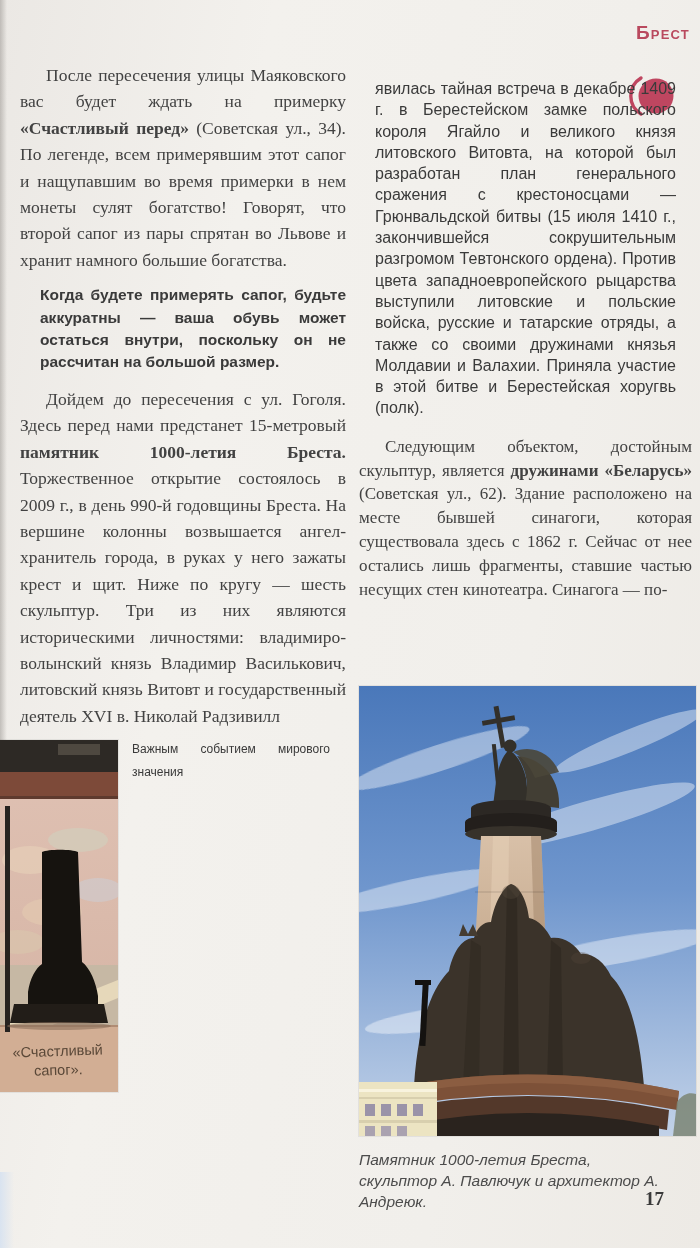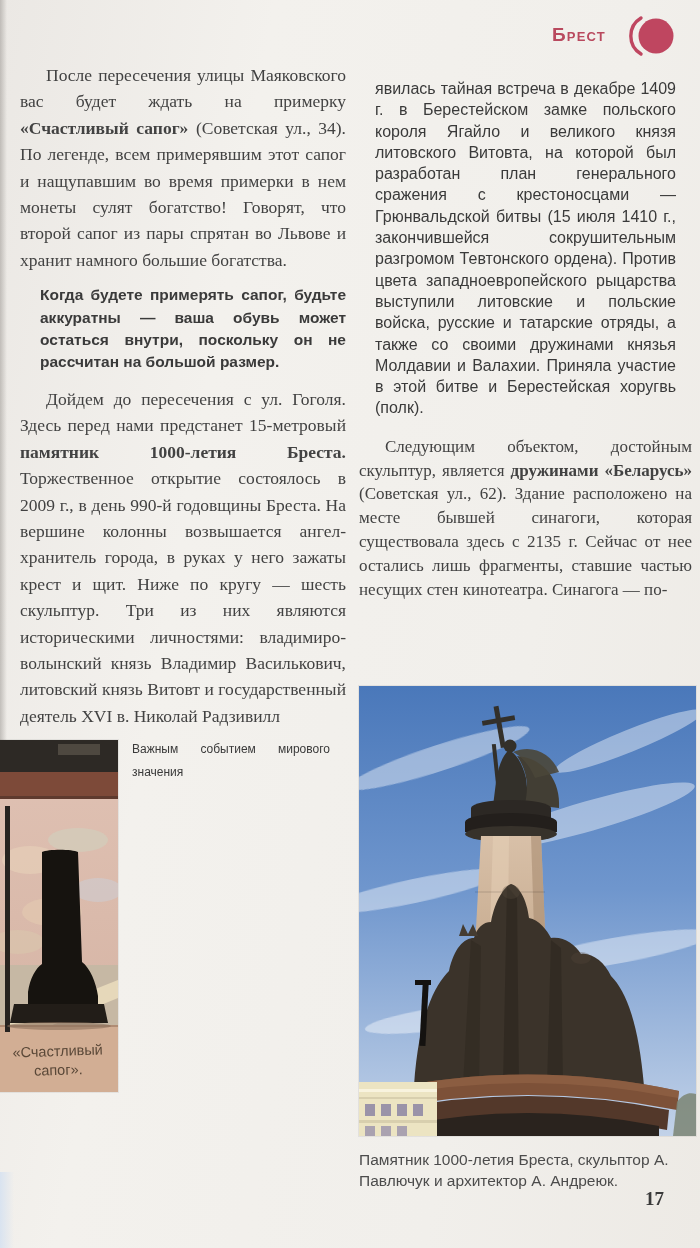--- a/index.html
+++ b/index.html
@@ -8,21 +8,21 @@
     background:linear-gradient(100deg,#ebe8e4 0%, #f3f1ed 30%, #f1efeb 70%, #edeae5 100%);
     font-family:"Liberation Serif", serif; color:#424242;
   }
   
   .edge-shadow { position:absolute; left:0; top:0; width:7px; height:840px;
     background:linear-gradient(to right, rgba(90,85,80,.30), rgba(90,85,80,0)); }
   .edge-light { position:absolute; left:0; top:1172px; width:14px; height:76px;
     background:linear-gradient(to right,#d9e3f0, rgba(217,227,240,0)); }
 
   
-  .header { position:absolute; top:14px; right:0; display:flex; align-items:center; gap:20px; }
+  .header { position:absolute; top:14px; right:0; display:flex; align-items:center; gap:20px;flex-direction:column; }
   .header-title {
     font-family:"Liberation Sans", sans-serif; font-weight:700; color:#b9495e;
     font-size:13px; letter-spacing:1.2px; text-transform:uppercase; line-height:38px;
   }
   .header-title::first-letter { font-size:19px; }
   .header-mark { width:50px; height:44px; margin-right:24px; }
 
   
   .col { position:absolute; top:62px; }
   .col-left  { left:20px;  width:326px; }
@@ -54,21 +54,21 @@
   .fact {
     font-family:"Liberation Sans", sans-serif; font-weight:400; color:#3a3a3a;
     text-align:justify; margin:16px;
   }
   .fact-left { font-size:12px; line-height:23px; margin-top:9px; text-align-last:justify; }
   .fact-right { font-size:16px; line-height:21.3px; }
 
   .p-serif-right { font-size:17px; line-height:23.8px; text-align:justify; margin:12px 0 0 0; }
 
   
-  .monument-block { position:absolute; left:359px; top:686px; width:337px; }
+  .monument-block { position:absolute; left:359px; top:686px; width:337px;font-style:italic; }
   .monument-photo { width:337px; height:450px; box-shadow:0 0 0 1px rgba(0,0,0,.06); }
   .photo-caption {
     font-family:"Liberation Sans", sans-serif; font-size:15.5px; line-height:21px;
     color:#4c4c4c; margin-top:9px; width:310px;
   }
 
   .page-number {
     position:absolute; left:645px; top:1188px;
     font-family:"Liberation Serif", serif; font-weight:700; font-size:19px; color:#3a3a3a;
   }
@@ -89,21 +89,21 @@
 
   <div class="header">
     <span class="header-title">Брест</span>
     <svg class="header-mark" viewBox="0 0 50 44">
       <path d="M15,4 A 21 21 0 0 0 15,40" fill="none" stroke="#bf4660" stroke-width="3.4" stroke-linecap="round"></path>
       <circle cx="30" cy="22" r="17.5" fill="#bf4660"></circle>
     </svg>
   </div>
 
   <div class="col col-left">
-    <p class="p-serif indent"><span>После пересечения улицы Маяковского вас будет ждать на примерку </span><span class="b">«Счастливый сапог»</span><span> (Советская ул., 34). По легенде, всем примерявшим этот сапог и нащупавшим во время примерки в нем монеты сулят богатство! Говорят, что второй сапог из пары спрятан во Львове и хранит намного большие богатства.</span></p>
+    <p class="p-serif indent"><span>После пересечения улицы Маяковского вас будет ждать на примерку </span><span class="b">«Счастливый перед»</span><span> (Советская ул., 34). По легенде, всем примерявшим этот сапог и нащупавшим во время примерки в нем монеты сулят богатство! Говорят, что второй сапог из пары спрятан во Львове и хранит намного большие богатства.</span></p>
 
     <p class="tip">Когда будете примерять сапог, будьте аккуратны — ваша обувь может остаться внутри, поскольку он не рассчитан на большой размер.</p>
 
     <p class="p-serif indent para2"><span>Дойдем до пересечения с ул. Гоголя. Здесь перед нами предстанет 15-метровый </span><span class="b">памятник 1000-летия Бреста.</span><span> Торжественное открытие состоялось в 2009 г., в день 990-й годовщины Бреста. На вершине колонны возвышается ангел-хранитель города, в руках у него зажаты крест и щит. Ниже по кругу — шесть скульптур. Три из них являются историческими личностями: владимиро-волынский князь Владимир Василькович, литовский князь Витовт и государственный деятель XVI в. Николай Радзивилл</span></p>
 
     <div class="wrap-block">
       <div class="boot-photo">
         <svg width="118" height="352" viewBox="0 0 118 352">
           <defs>
             <linearGradient id="wall" x1="0" y1="0" x2="0" y2="1">
@@ -131,21 +131,21 @@
           <ellipse cx="59" cy="286" rx="52" ry="4" fill="#8a705c" opacity=".6"></ellipse>
         </svg>
         <div class="boot-plaque-label">«Счастливый сапог».</div>
       </div>
       <p class="fact fact-left">Важным событием мирового значения</p>
     </div>
   </div>
 
   <div class="col col-right">
     <p class="fact fact-right">явилась тайная встреча в декабре 1409 г. в Берестейском замке польского короля Ягайло и великого князя литовского Витовта, на которой был разработан план генерального сражения с крестоносцами — Грюнвальдской битвы (15 июля 1410 г., закончившейся сокрушительным разгромом Тевтонского ордена). Против цвета западноевропейского рыцарства выступили литовские и польские войска, русские и татарские отряды, а также со своими дружинами князья Молдавии и Валахии. Приняла участие в этой битве и Берестейская хоругвь (полк).</p>
-    <p class="p-serif-right indent"><span>Следующим объектом, достойным скульптур, является </span><span class="b">дружинами «Беларусь»</span><span> (Советская ул., 62). Здание расположено на месте бывшей синагоги, которая существовала здесь с 2135 г. Сейчас от нее остались лишь фрагменты, ставшие частью несущих стен кинотеатра. Синагога — по-</span></p>
+    <p class="p-serif-right indent"><span>Следующим объектом, достойным скульптур, является </span><span class="b">дружинами «Беларусь»</span><span> (Советская ул., 62). Здание расположено на месте бывшей синагоги, которая существовала здесь с 1862 г. Сейчас от нее остались лишь фрагменты, ставшие частью несущих стен кинотеатра. Синагога — по-</span></p>
   </div>
 
   <div class="monument-block">
     <svg class="monument-photo" viewBox="0 0 337 450">
       <defs>
         <linearGradient id="sky" x1="0" y1="0" x2="0" y2="1">
           <stop offset="0" stop-color="#4a78ba"></stop>
             <stop offset=".45" stop-color="#6f96cd"></stop>
             <stop offset="1" stop-color="#c2d2e8"></stop>
         </linearGradient>

